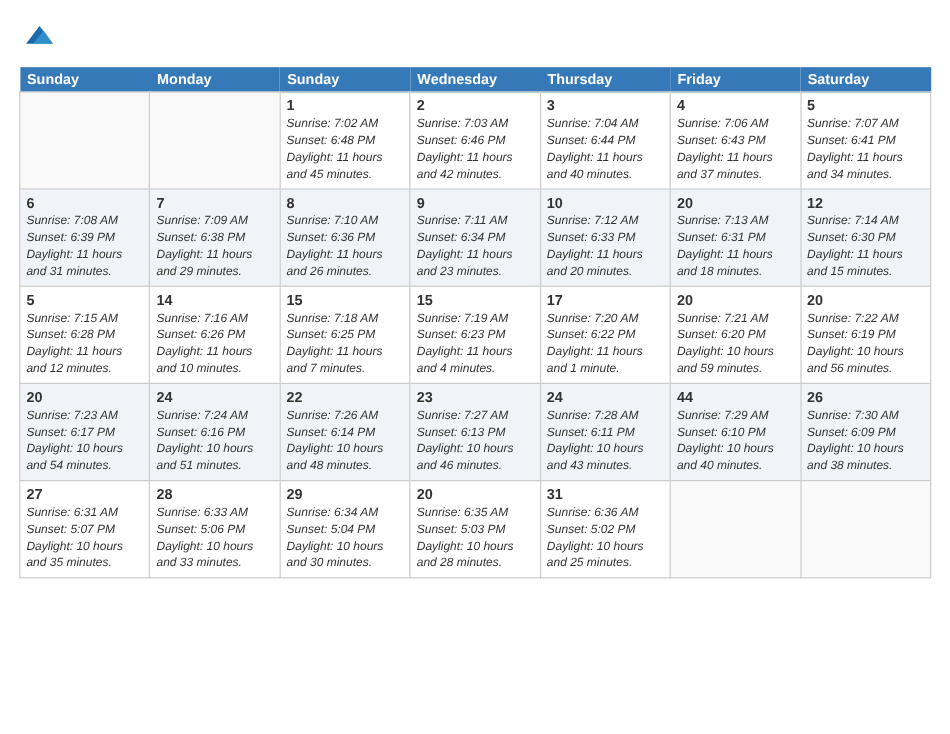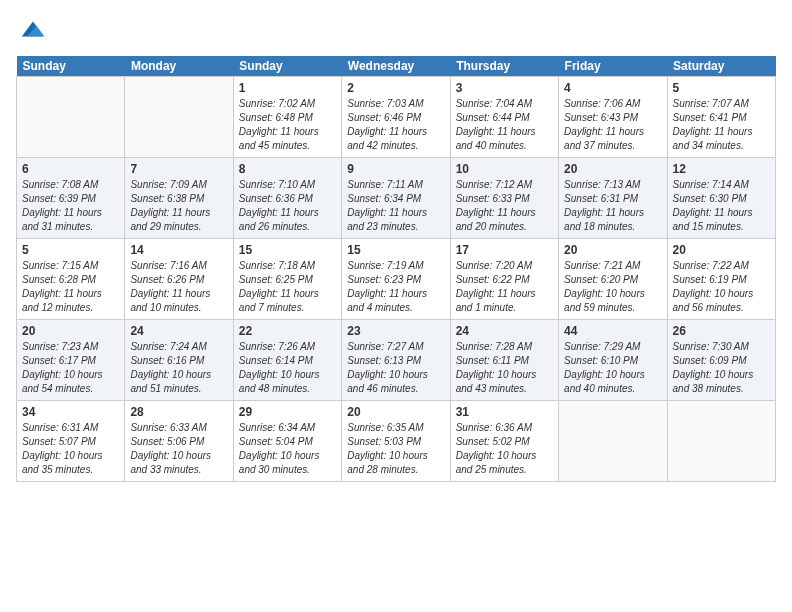--- a/index.html
+++ b/index.html
@@ -230,21 +230,21 @@
           <span class="day-num">44</span>
           <div class="day-info">Sunrise: 7:29 AM<br>Sunset: 6:10 PM<br>Daylight: 10 hours and 40 minutes.</div>
         </td>
         <td>
           <span class="day-num">26</span>
           <div class="day-info">Sunrise: 7:30 AM<br>Sunset: 6:09 PM<br>Daylight: 10 hours and 38 minutes.</div>
         </td>
       </tr>
       <tr>
         <td>
-          <span class="day-num">34</span>
+          <span class="day-num">27</span>
           <div class="day-info">Sunrise: 6:31 AM<br>Sunset: 5:07 PM<br>Daylight: 10 hours and 35 minutes.</div>
         </td>
         <td>
           <span class="day-num">28</span>
           <div class="day-info">Sunrise: 6:33 AM<br>Sunset: 5:06 PM<br>Daylight: 10 hours and 33 minutes.</div>
         </td>
         <td>
           <span class="day-num">29</span>
           <div class="day-info">Sunrise: 6:34 AM<br>Sunset: 5:04 PM<br>Daylight: 10 hours and 30 minutes.</div>
         </td>

